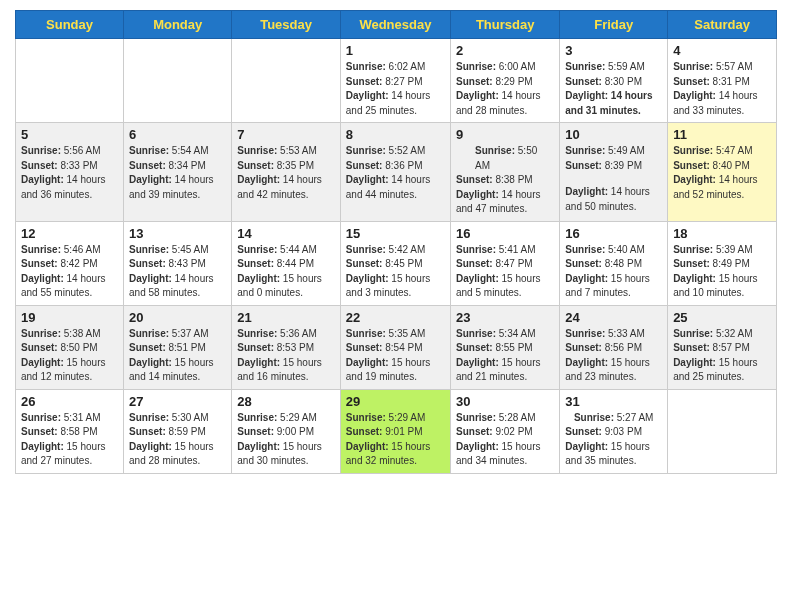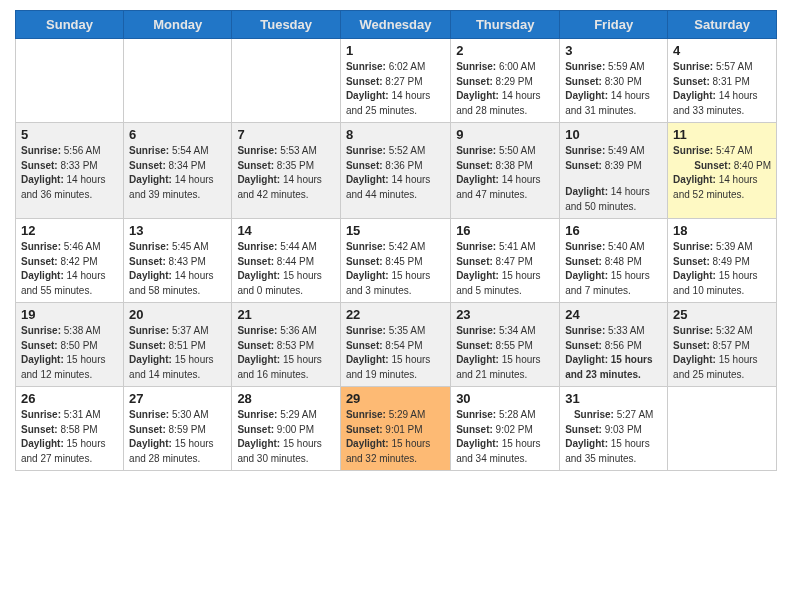--- a/index.html
+++ b/index.html
@@ -46,21 +46,21 @@
       font-size: 15px;
       color: #444;
     }
     .calendar {
       width: 100%;
       border-collapse: collapse;
       border: 1px solid #ccc;
     }
     .calendar th {
       background: #2176c7;
-      color: #e5e5e5;
+      color: #fde047;
       font-size: 13px;
       font-weight: bold;
       padding: 6px 4px;
       text-align: center;
       border: 1px solid #1a60a8;
     }
     .calendar td {
       vertical-align: top;
       border: 1px solid #ccc;
       padding: 4px 5px;
@@ -130,21 +130,21 @@
               <span style="display: block;"><strong>Sunrise:</strong> 6:00 AM</span>
               <span style="display: block;"><strong>Sunset:</strong> 8:29 PM</span>
               <span style="display: block;"><strong>Daylight:</strong> 14 hours and 28 minutes.</span>
             </div>
           </td>
           <td style="background: rgb(255, 255, 255);">
             <span class="day-num">3</span>
             <div class="day-info">
               <span style="display: block;"><strong>Sunrise:</strong> 5:59 AM</span>
               <span style="display: block;"><strong>Sunset:</strong> 8:30 PM</span>
-              <span style="display: block;"><strong>Daylight:</strong> 14 hours and 31 minutes.</span>
+              <span style="display: block; font-weight: bold;"><strong>Daylight:</strong> 14 hours and 31 minutes.</span>
             </div>
           </td>
           <td style="background: rgb(255, 255, 255);">
             <span class="day-num">4</span>
             <div class="day-info">
               <span style="display: block;"><strong>Sunrise:</strong> 5:57 AM</span>
               <span style="display: block;"><strong>Sunset:</strong> 8:31 PM</span>
               <span style="display: block;"><strong>Daylight:</strong> 14 hours and 33 minutes.</span>
             </div>
           </td>
@@ -178,38 +178,38 @@
             <span class="day-num">8</span>
             <div class="day-info">
               <span style="display: block;"><strong>Sunrise:</strong> 5:52 AM</span>
               <span style="display: block;"><strong>Sunset:</strong> 8:36 PM</span>
               <span style="display: block;"><strong>Daylight:</strong> 14 hours and 44 minutes.</span>
             </div>
           </td>
           <td style="background: rgb(240, 240, 240);">
             <span class="day-num">9</span>
             <div class="day-info">
-              <span style="display: block;"><strong>Sunrise:</strong> 5:50 AM</span>
+              <span style="display: block; margin-left: 19px;"><strong>Sunrise:</strong> 5:50 AM</span>
               <span style="display: block;"><strong>Sunset:</strong> 8:38 PM</span>
               <span style="display: block;"><strong>Daylight:</strong> 14 hours and 47 minutes.</span>
             </div>
           </td>
           <td style="background: rgb(240, 240, 240);">
             <span class="day-num">10</span>
             <div class="day-info">
               <span style="display: block;"><strong>Sunrise:</strong> 5:49 AM</span>
               <span style="display: block;"><strong>Sunset:</strong> 8:39 PM</span>
               <span style="display: block; margin-top: 12px;"><strong>Daylight:</strong> 14 hours and 50 minutes.</span>
             </div>
           </td>
           <td style="background: #fef9c3;">
             <span class="day-num">11</span>
             <div class="day-info">
               <span style="display: block;"><strong>Sunrise:</strong> 5:47 AM</span>
-              <span style="display: block; text-align: right;"><strong>Sunset:</strong> 8:40 PM</span>
+              <span style="display: block;"><strong>Sunset:</strong> 8:40 PM</span>
               <span style="display: block;"><strong>Daylight:</strong> 14 hours and 52 minutes.</span>
             </div>
           </td>
         </tr>
         <tr>
           <td style="background: rgb(255, 255, 255);">
             <span class="day-num">12</span>
             <div class="day-info">
               <span style="display: block;"><strong>Sunrise:</strong> 5:46 AM</span>
               <span style="display: block;"><strong>Sunset:</strong> 8:42 PM</span>
@@ -304,21 +304,21 @@
               <span style="display: block;"><strong>Sunrise:</strong> 5:34 AM</span>
               <span style="display: block;"><strong>Sunset:</strong> 8:55 PM</span>
               <span style="display: block;"><strong>Daylight:</strong> 15 hours and 21 minutes.</span>
             </div>
           </td>
           <td style="background: rgb(240, 240, 240);">
             <span class="day-num">24</span>
             <div class="day-info">
               <span style="display: block;"><strong>Sunrise:</strong> 5:33 AM</span>
               <span style="display: block;"><strong>Sunset:</strong> 8:56 PM</span>
-              <span style="display: block; font-weight: bold;"><strong>Daylight:</strong> 15 hours and 23 minutes.</span>
+              <span style="display: block;"><strong>Daylight:</strong> 15 hours and 23 minutes.</span>
             </div>
           </td>
           <td style="background: rgb(240, 240, 240);">
             <span class="day-num">25</span>
             <div class="day-info">
               <span style="display: block;"><strong>Sunrise:</strong> 5:32 AM</span>
               <span style="display: block;"><strong>Sunset:</strong> 8:57 PM</span>
               <span style="display: block;"><strong>Daylight:</strong> 15 hours and 25 minutes.</span>
             </div>
           </td>
@@ -341,21 +341,21 @@
             </div>
           </td>
           <td style="background: rgb(255, 255, 255);">
             <span class="day-num">28</span>
             <div class="day-info">
               <span style="display: block;"><strong>Sunrise:</strong> 5:29 AM</span>
               <span style="display: block;"><strong>Sunset:</strong> 9:00 PM</span>
               <span style="display: block;"><strong>Daylight:</strong> 15 hours and 30 minutes.</span>
             </div>
           </td>
-          <td style="background: #fdba74;">
+          <td style="background: #bef264;">
             <span class="day-num">29</span>
             <div class="day-info">
               <span style="display: block;"><strong>Sunrise:</strong> 5:29 AM</span>
               <span style="display: block;"><strong>Sunset:</strong> 9:01 PM</span>
               <span style="display: block;"><strong>Daylight:</strong> 15 hours and 32 minutes.</span>
             </div>
           </td>
           <td style="background: rgb(255, 255, 255);">
             <span class="day-num">30</span>
             <div class="day-info">

